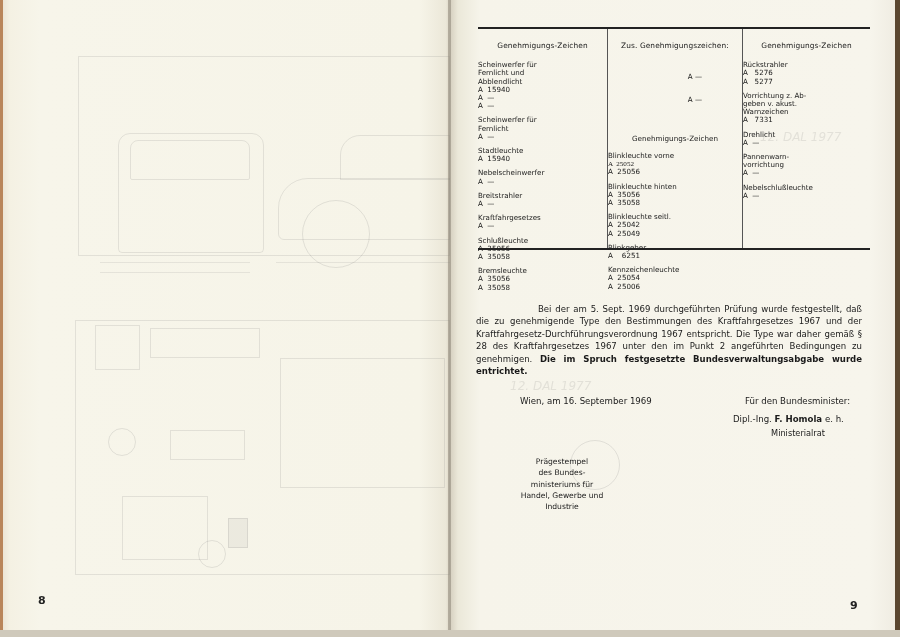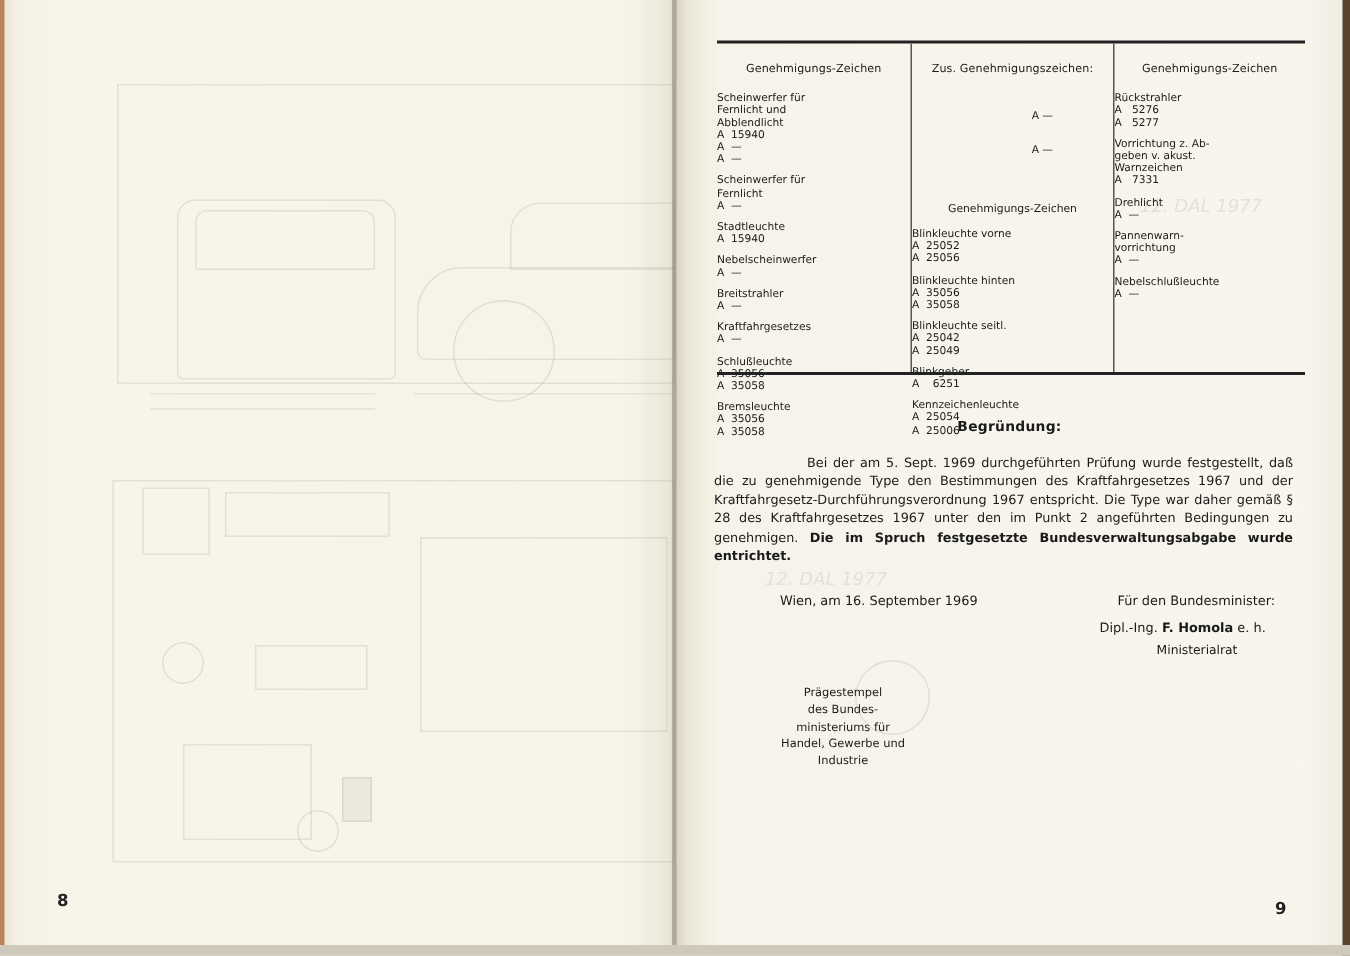--- a/index.html
+++ b/index.html
@@ -153,21 +153,21 @@
     <div class="col col-2">
       <div class="col-head">Zus. Genehmigungszeichen:</div>
       <div class="col2-extra">
         <div>A  —</div>
         <div>A  —</div>
       </div>
       <div class="col2-subhead">Genehmigungs-Zeichen</div>
       <div id="col2-entries">
           <div class="entry">
             <div class="name">Blinkleuchte vorne</div>
-            <div class="codes" style="justify-content: flex-start;"><span style="white-space: pre;">A  25052</span><span style="white-space: pre;">A  25056</span></div>
+            <div class="codes" style="justify-content: flex-start;"><span style="white-space: pre; font-family: Liberation Serif, serif;">A  25052</span><span style="white-space: pre;">A  25056</span></div>
           </div>
           <div class="entry">
             <div class="name">Blinkleuchte hinten</div>
             <div class="codes" style="justify-content: flex-start;"><span style="white-space: pre;">A  35056</span><span style="white-space: pre;">A  35058</span></div>
           </div>
           <div class="entry">
             <div class="name">Blinkleuchte seitl.</div>
             <div class="codes" style="justify-content: flex-start;"><span style="white-space: pre;">A  25042</span><span style="white-space: pre;">A  25049</span></div>
           </div>
           <div class="entry">
@@ -206,21 +206,20 @@
           <div class="entry">
             <div class="name">Nebelschlußleuchte</div>
             <div class="codes" style="justify-content: flex-start;"><span style="white-space: pre;">A  —</span></div>
           </div>
         </div>
     </div>
 
     <div class="rule-bottom"></div>
   </div>
 
-  <div class="begruendung-title">Begründung:</div>
   <div class="body-text">
     <span class="indent"></span><span>Bei der am 5. Sept. 1969 durchgeführten Prüfung wurde festgestellt, daß die zu genehmigende Type den Bestimmungen des Kraftfahrgesetzes 1967 und der Kraftfahrgesetz-Durchführungsverordnung 1967 entspricht. Die Type war daher gemäß § 28 des Kraftfahrgesetzes 1967 unter den im Punkt 2 angeführten Bedingungen zu genehmigen.</span>
     <b>Die im Spruch festgesetzte Bundesverwaltungsabgabe wurde entrichtet.</b>
   </div>
 
   <div class="place-date">Wien, am 16. September 1969</div>
   <div class="signer-for">Für den Bundesminister:</div>
   <div class="signer-name">
     <span>Dipl.-Ing.</span>
     <b>F. Homola</b>

